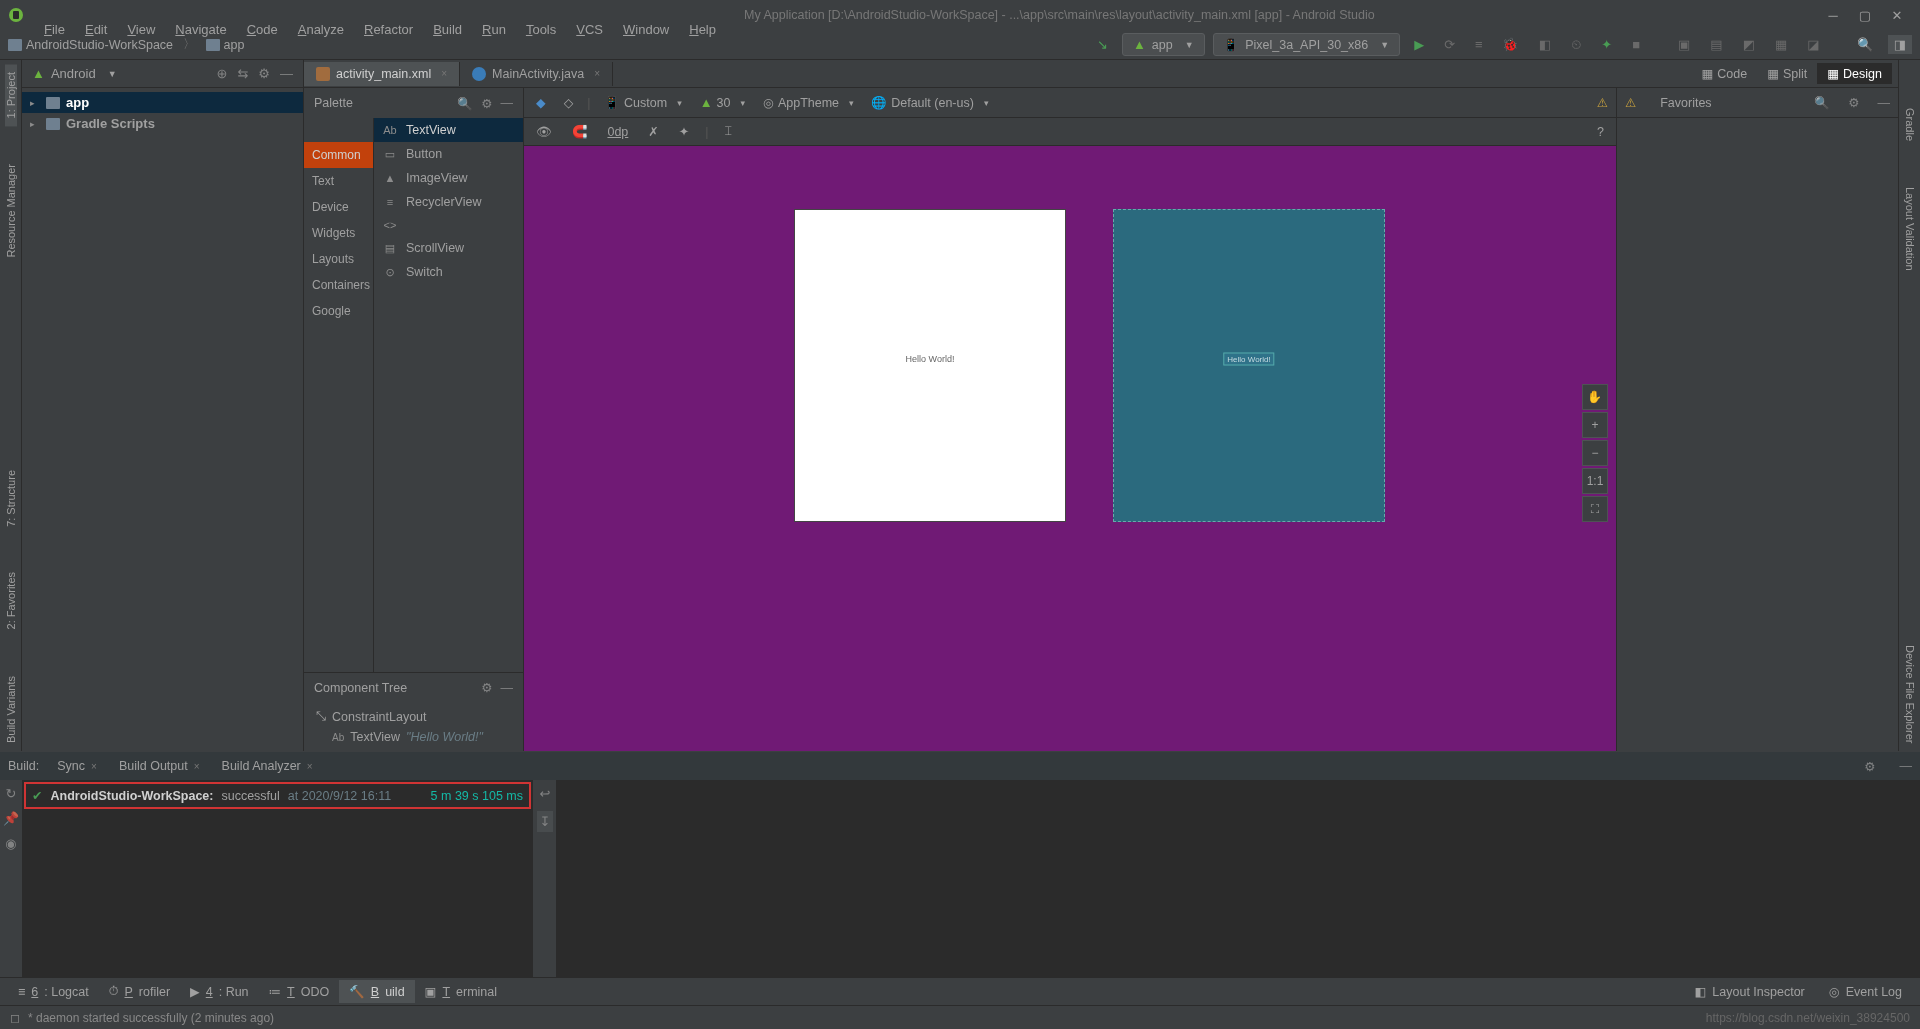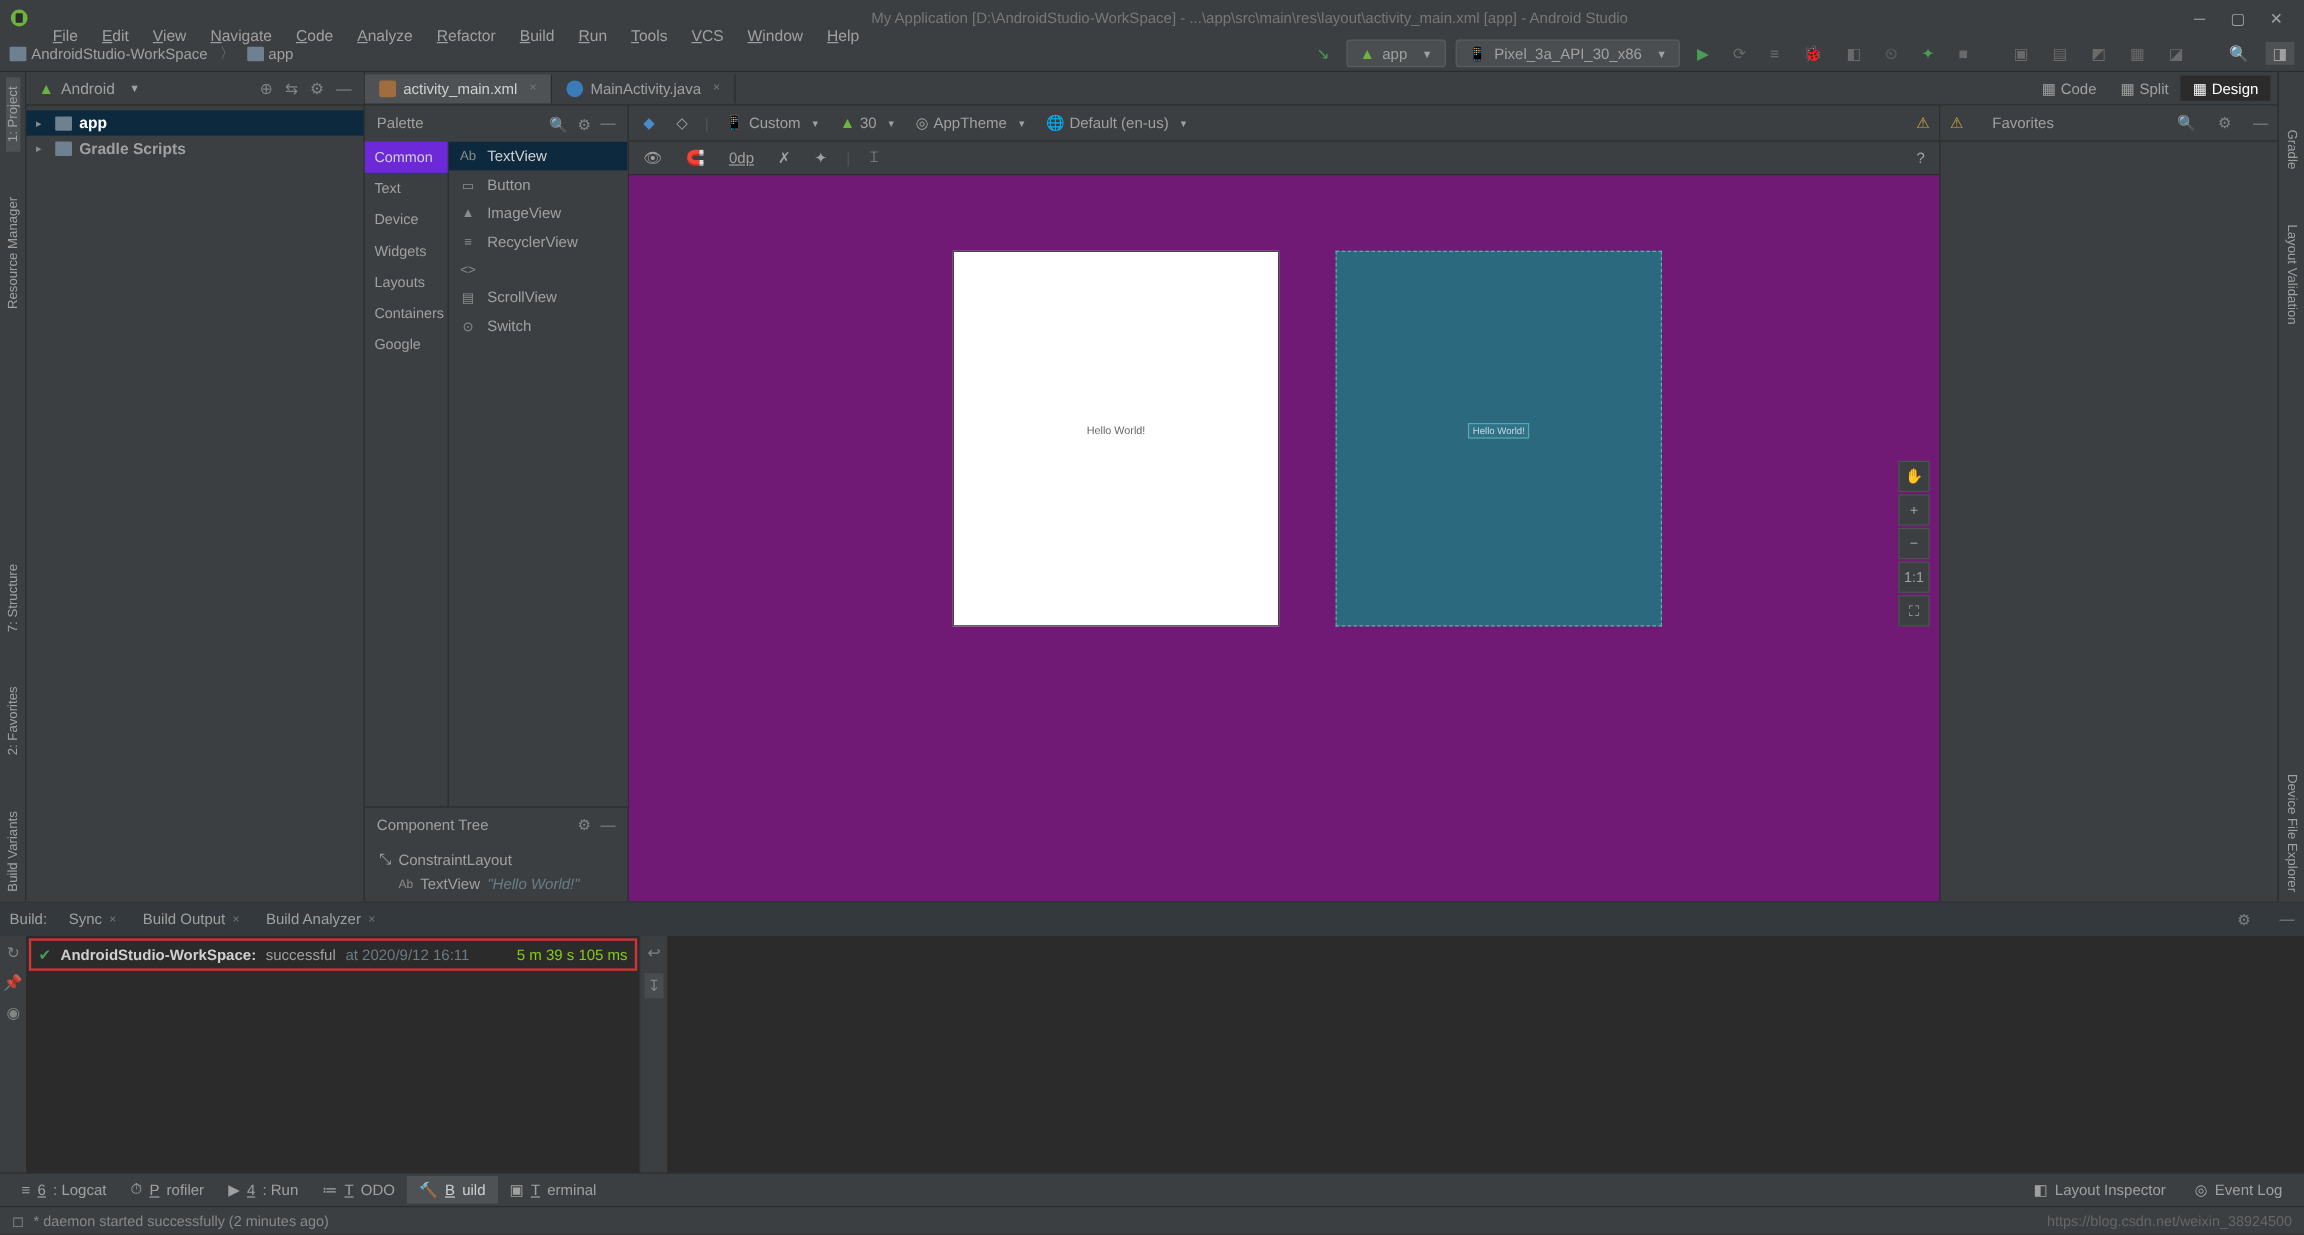--- a/index.html
+++ b/index.html
@@ -1,21 +1,21 @@
 <!DOCTYPE html>
 <html><head>
 <meta charset="utf-8">
 <style>
 * { margin:0; padding:0; box-sizing:border-box; font-family:"Segoe UI",Arial,sans-serif; user-select:none; }
 body { width:1920px; height:1029px; background:#2b2b2b; color:#a0a0a0; font-size:13px; overflow:hidden; position:relative; }
 .title-bar { height:30px; background:#3c3f41; display:flex; align-items:center; padding:0 8px; color:#a0a0a0; }
 .title-bar .logo { width:16px; height:16px; margin-right:10px; }
 .menu-item { padding:0 10px; cursor:pointer;margin-top:28px; }
 .menu-item u { text-decoration:underline; }
-.app-title { margin-left:0; color:#777; font-size:12.5px; }
+.app-title { margin-left:18px; color:#777; font-size:12.5px; }
 .win-controls { margin-left:auto; display:flex; gap:18px; padding-right:8px; }
 .win-btn { width:14px; height:14px; cursor:pointer; color:#a0a0a0; display:flex; align-items:center; justify-content:center; }
 
 .nav-bar { height:30px; background:#3c3f41; border-bottom:1px solid #2b2b2b; display:flex; align-items:center; padding:0 8px; }
 .crumb { display:flex; align-items:center; gap:4px; color:#a0a0a0; font-size:12.5px; }
 .crumb .sep { margin:0 6px; color:#777; }
 .folder-ico { width:14px; height:12px; background:#6f8090; border-radius:1px; }
 .nav-right { margin-left:auto; display:flex; align-items:center; gap:8px; }
 .tool-btn { padding:2px 6px; cursor:pointer; color:#a0a0a0; display:flex; align-items:center; }
 .run-sel { background:#4b4e50; border:1px solid #5a5d5f; padding:3px 10px; border-radius:3px; display:flex; align-items:center; gap:6px; font-size:12.5px; }
@@ -51,21 +51,21 @@
 .vs-btn { padding:3px 10px; display:flex; align-items:center; gap:4px; cursor:pointer; font-size:12.5px; }
 .vs-btn.active { background:#2b2b2b; color:#fff; }
 
 .design-row { flex:1; display:flex; }
 .palette { width:220px; background:#3c3f41; border-right:1px solid #2b2b2b; display:flex; flex-direction:column; }
 .pal-hdr { height:30px; display:flex; align-items:center; padding:0 10px; color:#a0a0a0; font-size:12.5px; }
 .pal-hdr .lbl { flex:1; }
 .pal-body { flex:1; display:flex; }
 .pal-cats { width:70px; background:#3c3f41; border-right:1px solid #2b2b2b; }
 .pal-cat { padding:6px 8px; font-size:12px; cursor:pointer; color:#a0a0a0; }
-.pal-cat.active { background:#6d28d9; color:#d0d0d0; }
+.pal-cat.active { background:#c2410c; color:#d0d0d0;margin-top:24px; }
 .pal-items { flex:1; background:#3c3f41; overflow:hidden; }
 .pal-item { padding:5px 8px; display:flex; align-items:center; gap:8px; font-size:12.5px; cursor:pointer; }
 .pal-item.active { background:#0d293e; color:#d0d0d0; }
 .pal-ico { width:16px; text-align:center; color:#8c8c8c; font-size:11px; }
 .comp-tree-hdr { height:30px; display:flex; align-items:center; padding:0 10px; border-top:1px solid #2b2b2b; font-size:12.5px; }
 .comp-tree { padding:4px 4px; font-size:12.5px; }
 .ct-row { padding:3px 8px; display:flex; align-items:center; gap:6px; cursor:pointer; }
 .ct-sub { padding-left:24px; }
 .hello { color:#6a7d86; font-style:italic; }
 
@@ -88,21 +88,21 @@
 .btab { display:flex; align-items:center; gap:6px; cursor:pointer; padding:4px 4px; }
 .btab .cx { color:#777; font-size:10px; }
 .build-body { flex:1; display:flex; }
 .build-side { width:22px; background:#3c3f41; display:flex; flex-direction:column; align-items:center; padding-top:6px; gap:10px; }
 .build-left { width:512px; background:#2b2b2b; border-right:1px solid #3c3f41; padding:2px; position:relative; }
 .build-status-box { border:2px solid #d03434; padding:4px 6px; display:flex; align-items:center; gap:8px; font-size:12.5px; }
 .check { color:#499c54; }
 .bs-name { color:#d0d0d0; font-weight:bold; }
 .bs-state { color:#a0a0a0; }
 .bs-time { color:#6a7d86; }
-.bs-dur { color:#84cc16; margin-left:auto; }
+.bs-dur { color:#14b8a6; margin-left:auto; }
 .build-out { flex:1; background:#2b2b2b; padding:4px 8px; font-family:Consolas,monospace; font-size:12.5px; line-height:20px; white-space:pre; color:#a0a0a0; overflow:hidden; }
 .build-rside { width:22px; background:#3c3f41; display:flex; flex-direction:column; align-items:center; padding-top:6px; gap:10px; }
 
 .bottom-bar { height:28px; background:#3c3f41; display:flex; align-items:center; padding:0 8px; gap:4px; font-size:12.5px; border-top:1px solid #2b2b2b; }
 .bb-item { display:flex; align-items:center; gap:6px; padding:4px 10px; cursor:pointer; }
 .bb-item.active { background:#4e5254; color:#d0d0d0; }
 .bb-right { margin-left:auto; display:flex; gap:4px; }
 
 .status-bar { height:24px; background:#3c3f41; display:flex; align-items:center; padding:0 10px; font-size:12px; color:#888; border-top:1px solid #2b2b2b; }
 .status-right { margin-left:auto; color:#666; }

